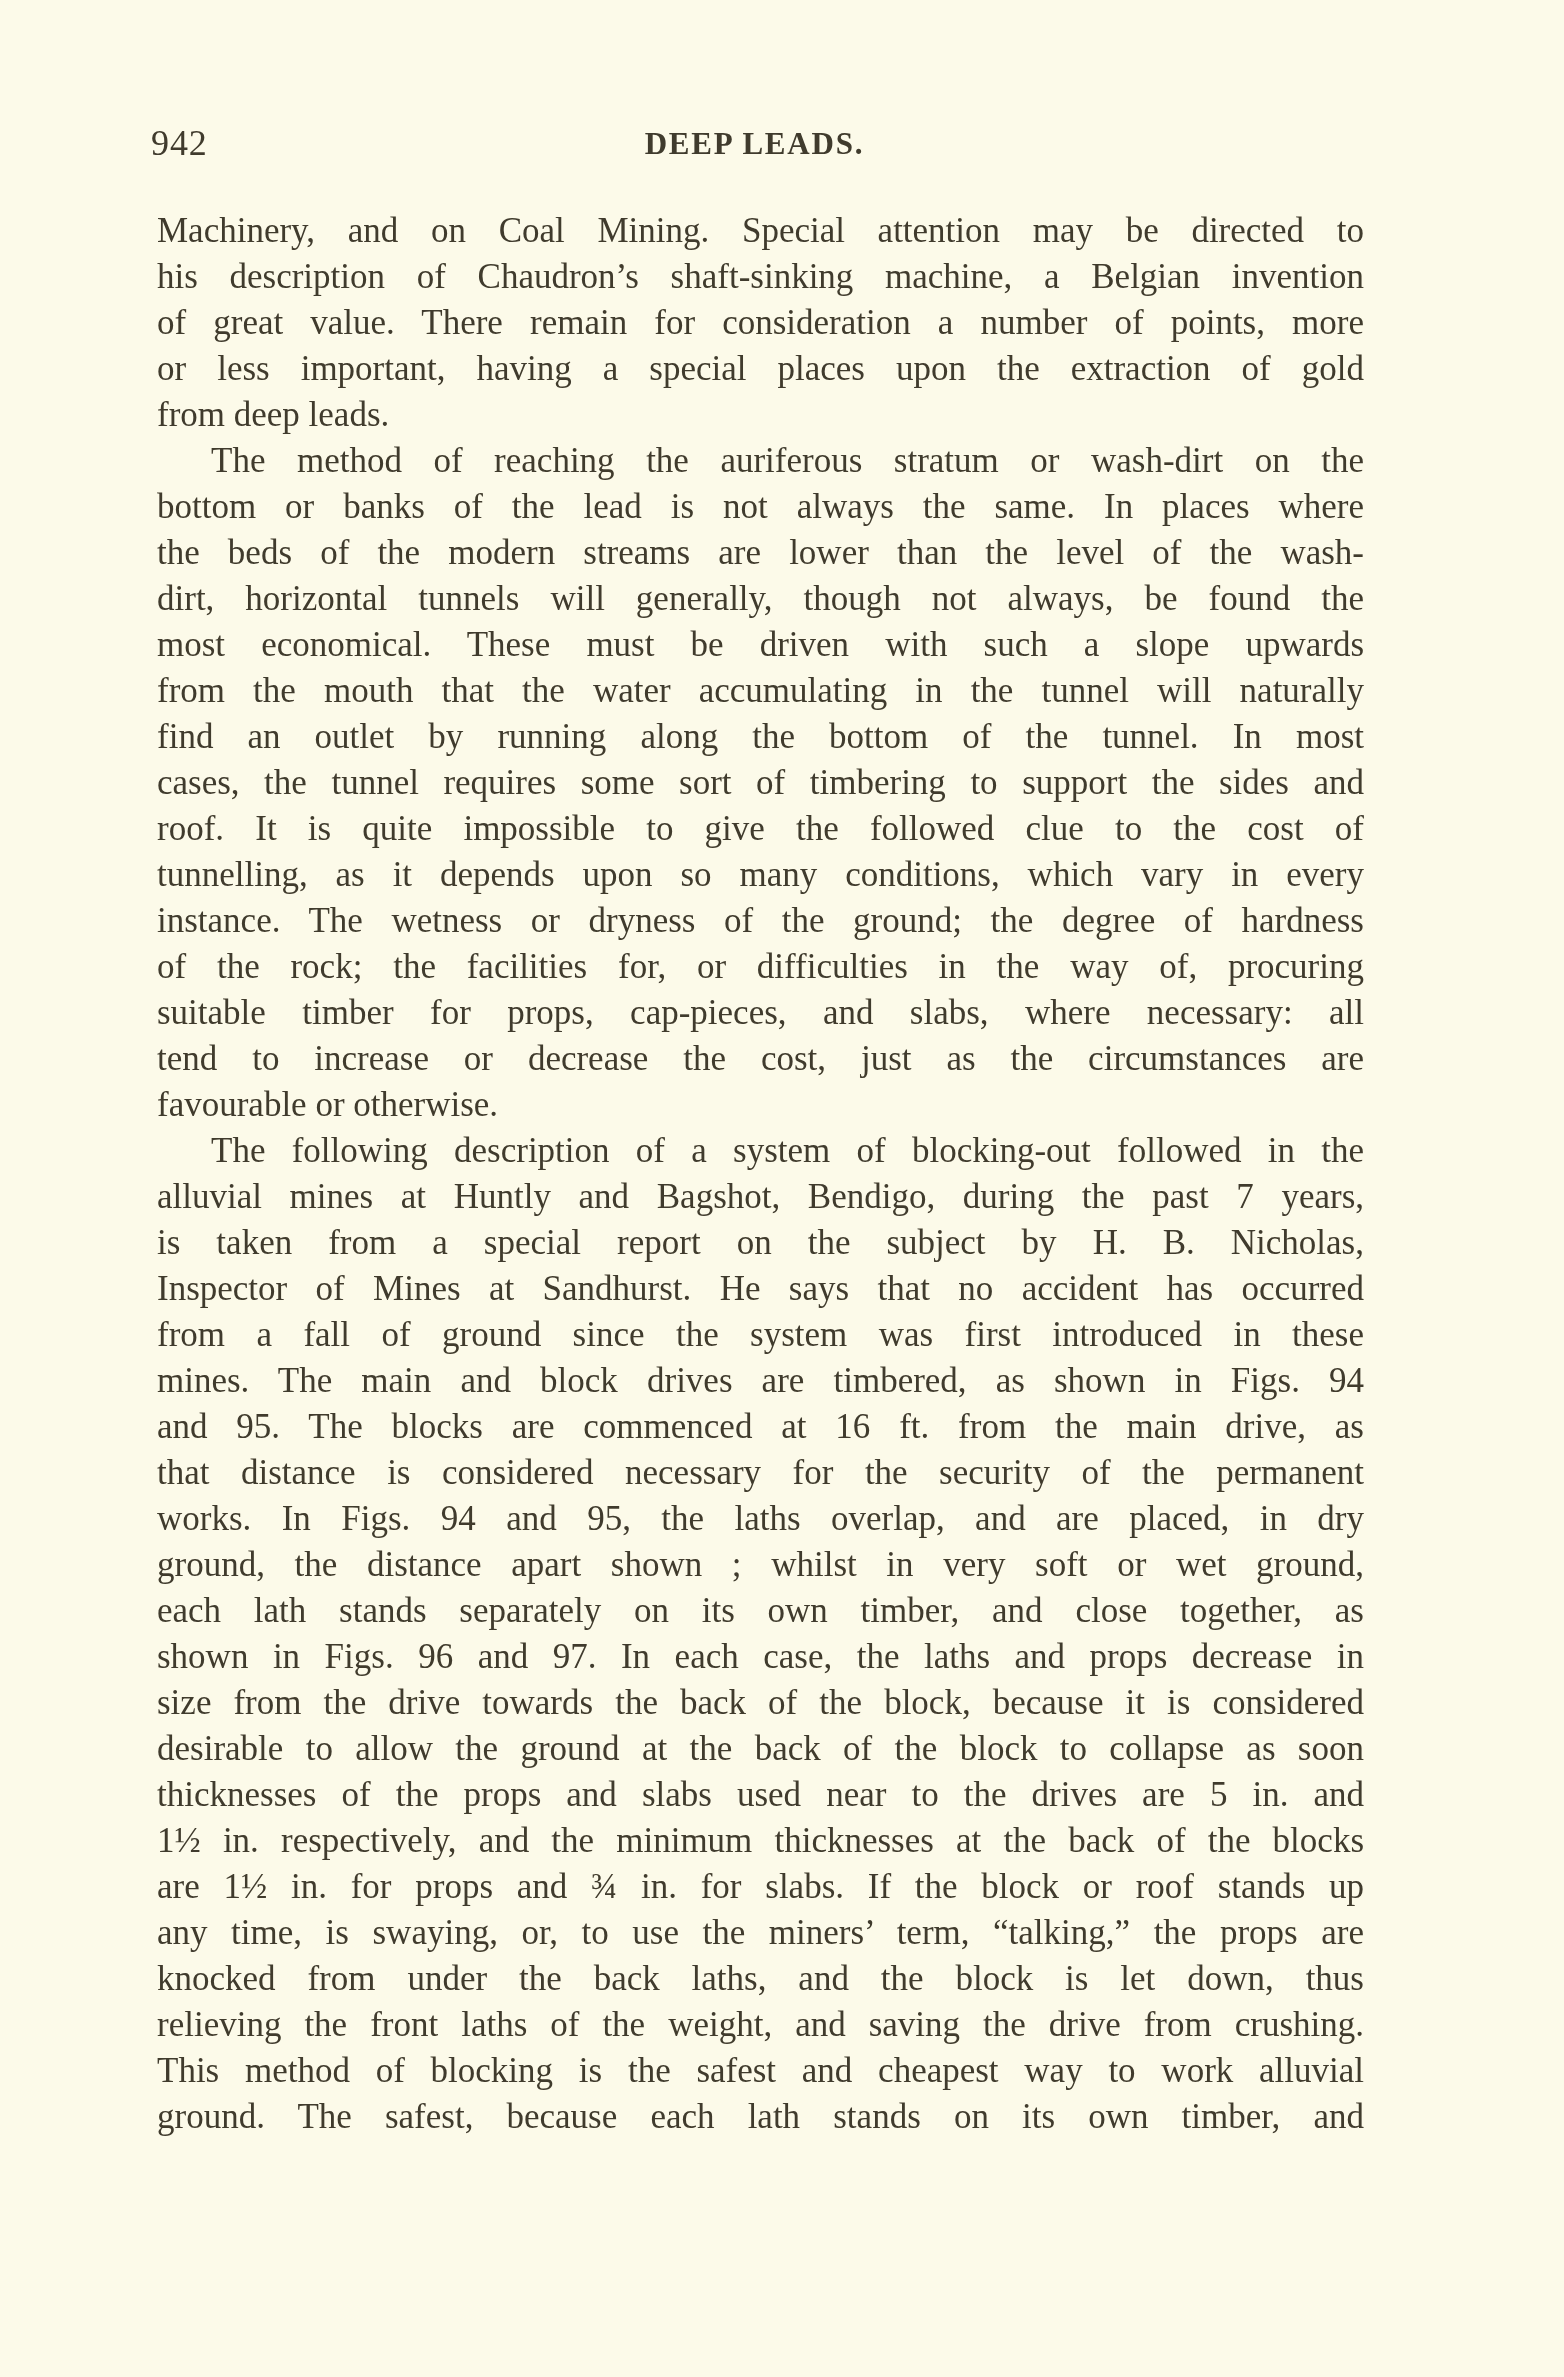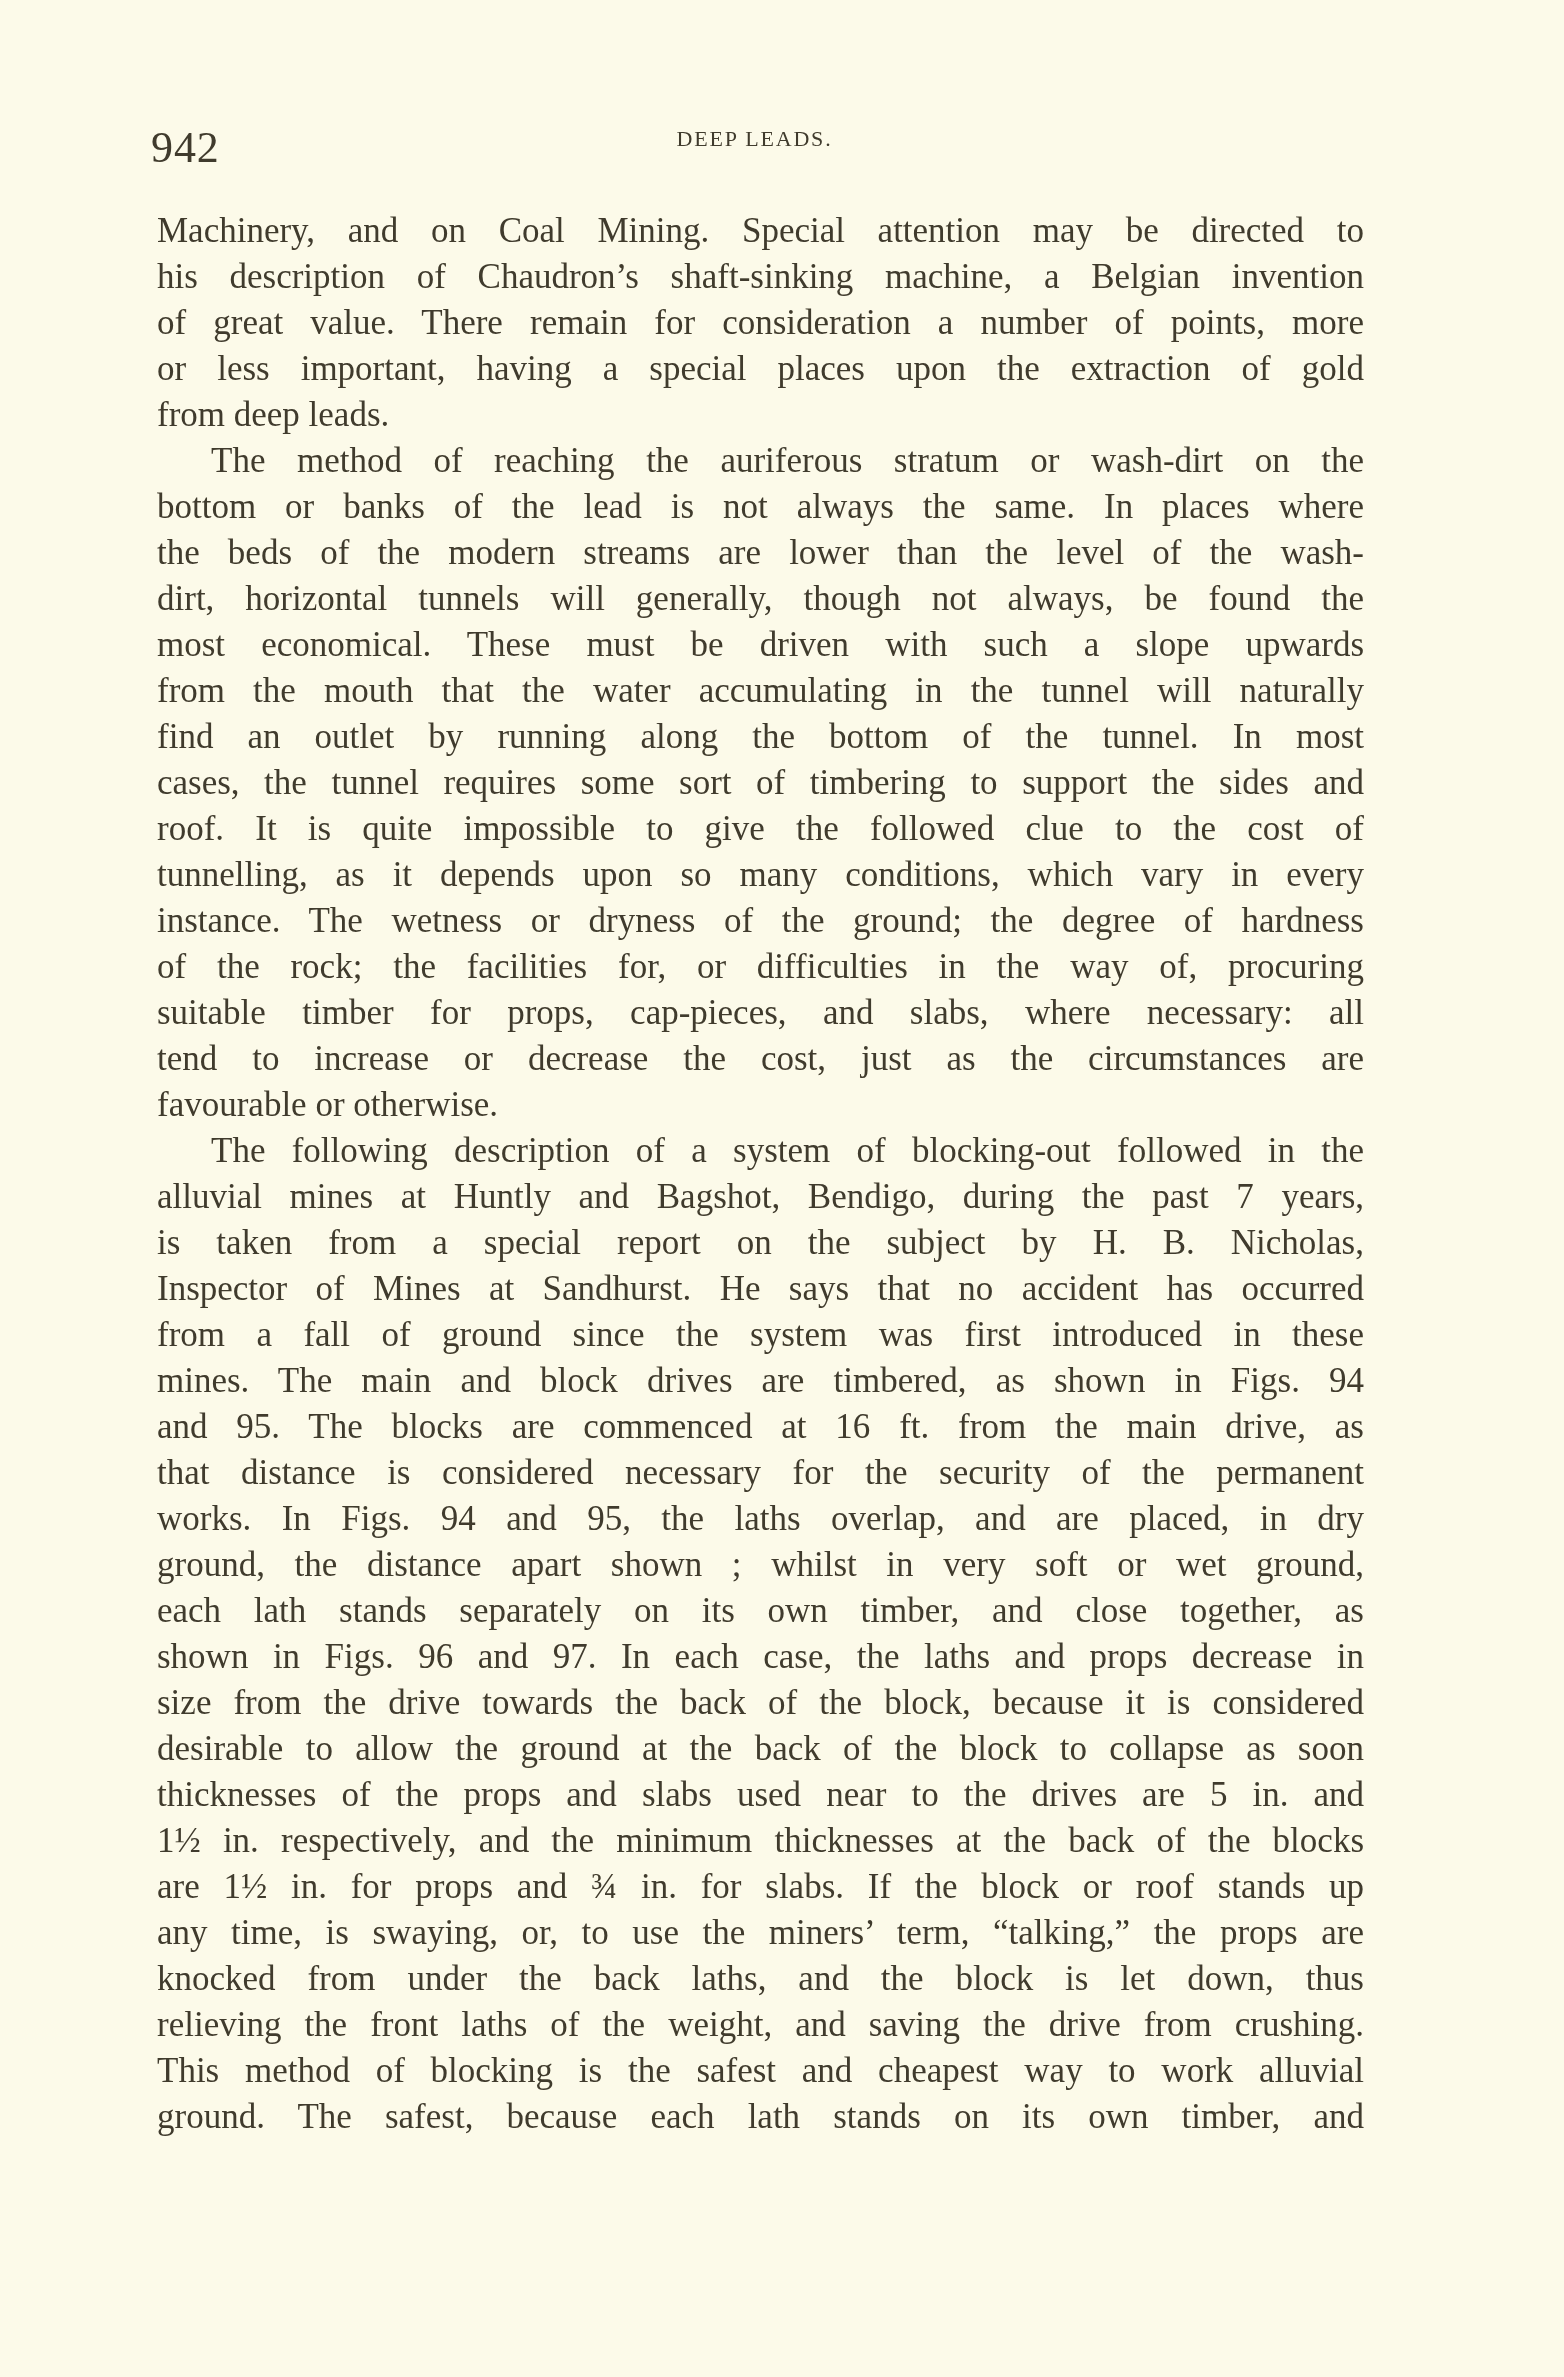--- a/index.html
+++ b/index.html
@@ -7,25 +7,25 @@
     width:1565px; height:2377px; overflow:hidden;
     background:#fcfae9;
     font-family:"Liberation Serif","DejaVu Serif",serif;
     color:#403b2d;
     position:relative;
   }
   .page-header {
     position:absolute; left:151px; top:122px; width:1207px; height:45px;
   }
   .page-number {
-    position:absolute; left:0; top:0; font-size:44px; letter-spacing:0.9px;
+    position:absolute; left:0; top:0; font-size:36px; letter-spacing:0.9px;
   }
   .running-head {
     position:absolute; left:0; width:1207px; top:3.6px; text-align:center;
-    font-size:22px; letter-spacing:1.8px;
+    font-size:31px; letter-spacing:1.8px;font-weight:bold;
   }
   .body-text {
     position:absolute; left:151px; top:208px; width:1207px;margin-left:6px;
   }
   .line {
     height:46px; line-height:46px; font-size:35px;
     white-space:nowrap; text-align:justify; text-align-last:justify;
     overflow:visible;
   }
   .line.last { text-align-last:left; }

